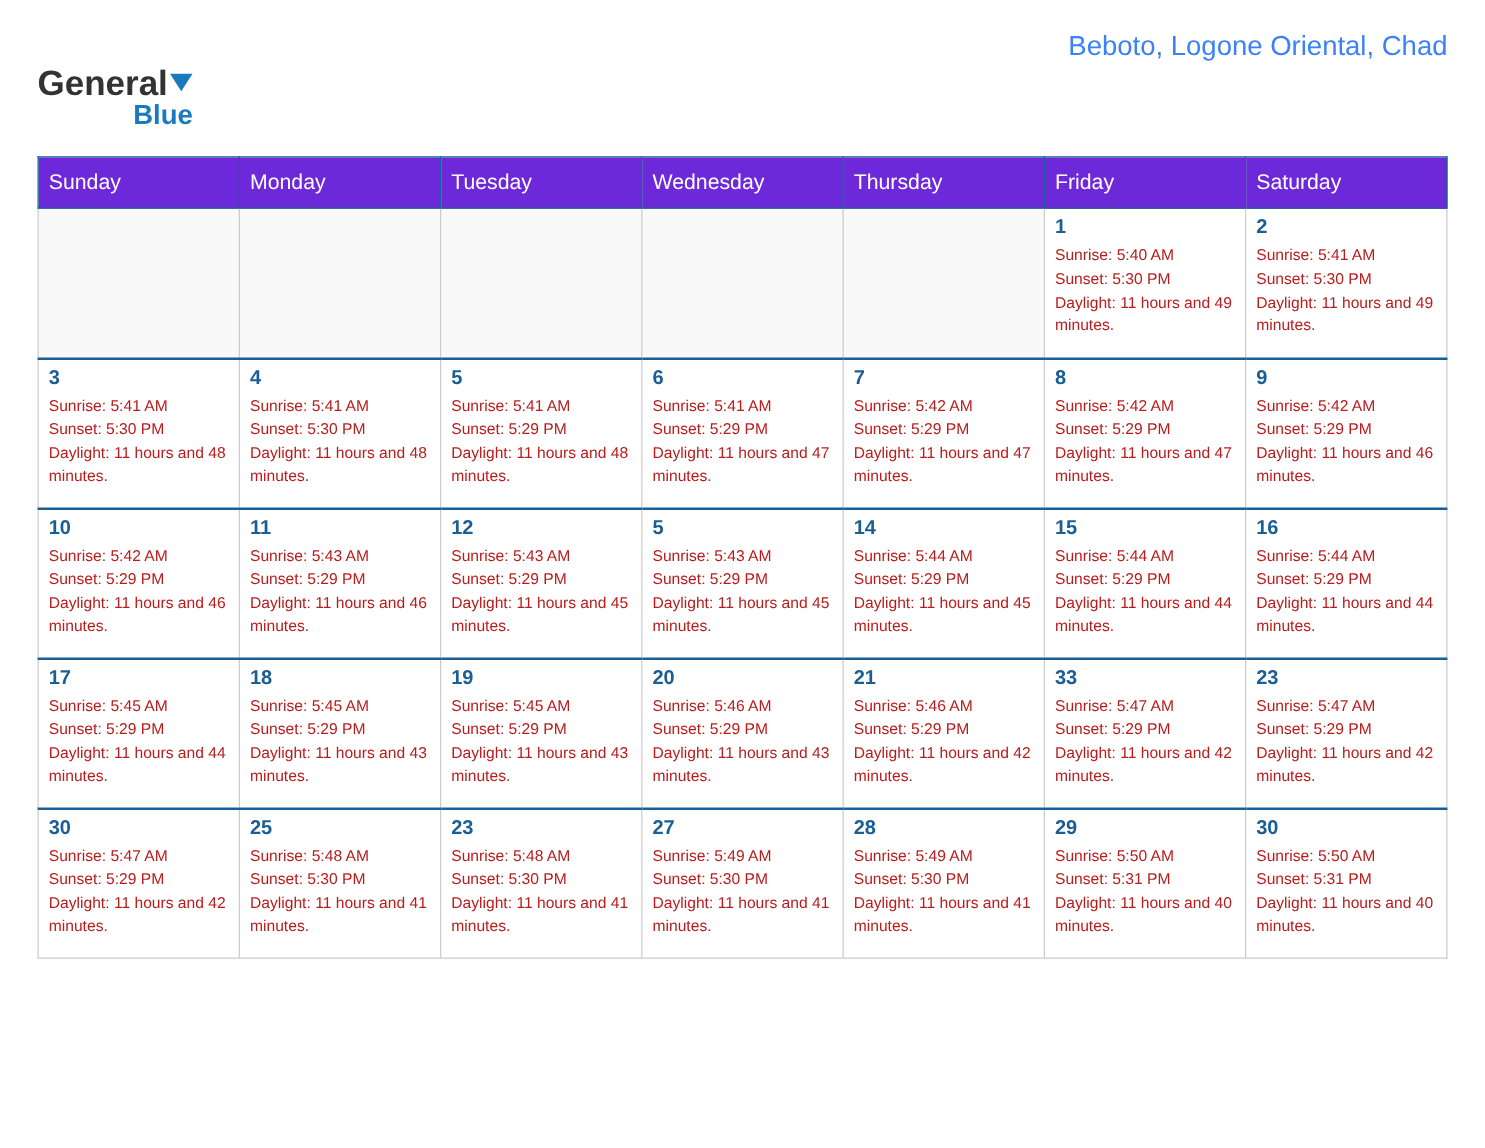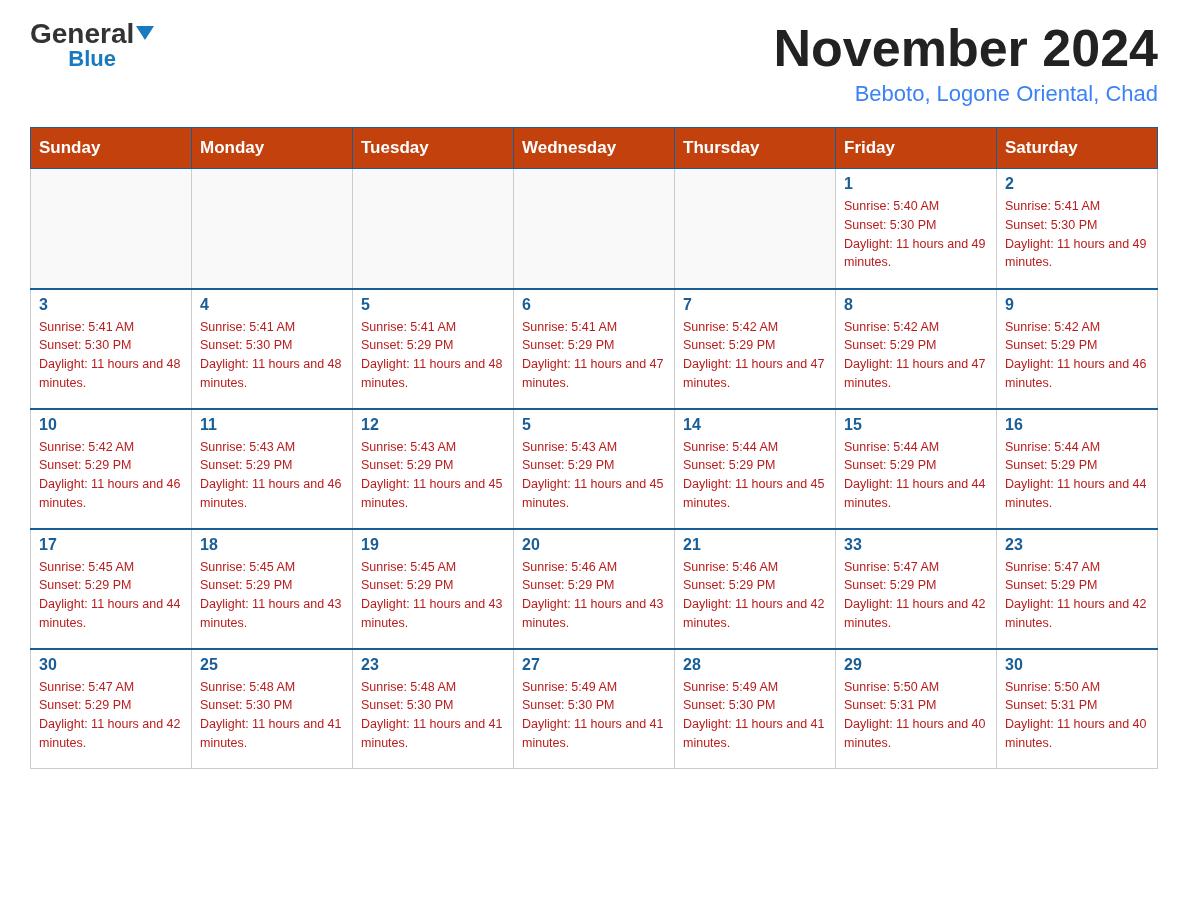--- a/index.html
+++ b/index.html
@@ -12,21 +12,22 @@
     }
     .header {
       display: flex;
       justify-content: space-between;
       align-items: flex-start;
       margin-bottom: 20px;
     }
     .logo {
       display: flex;
       flex-direction: column;
-      align-items: center;
+      align-items: flex-end;
+      margin-top: 33px;
     }
     .logo-general {
       font-size: 28px;
       font-weight: bold;
       color: #333;
       line-height: 1;
     }
     .logo-general span {
       color: #1a7abf;
     }
@@ -60,24 +61,24 @@
     .location-title {
       font-size: 22px;
       color: #3b82f6;
       margin-top: 4px;
     }
     .calendar {
       width: 100%;
       border-collapse: collapse;
     }
     .calendar th {
-      background-color: #c2410c;
+      background-color: #6d28d9;
       color: #fff;
       font-size: 17px;
-      font-weight: bold;
+      font-weight: normal;
       padding: 10px 8px;
       text-align: left;
       border: 1px solid #1a5e96;
     }
     .calendar td {
       vertical-align: top;
       border: 1px solid #ccc;
       padding: 6px 8px;
       width: calc(100% / 7);
       height: 120px;
@@ -107,21 +108,20 @@
 <body>
 
 <div class="header">
   <div class="logo">
     <div>
       <span class="logo-general">General<span class="logo-triangle"></span></span>
     </div>
     <div class="logo-blue">Blue</div>
   </div>
   <div class="title-area">
-    <div class="month-title">November 2024</div>
     <div class="location-title">Beboto, Logone Oriental, Chad</div>
   </div>
 </div>
 
 <table class="calendar">
   <thead>
     <tr>
     <th>Sunday</th>
         <th>Monday</th>
         <th>Tuesday</th>

